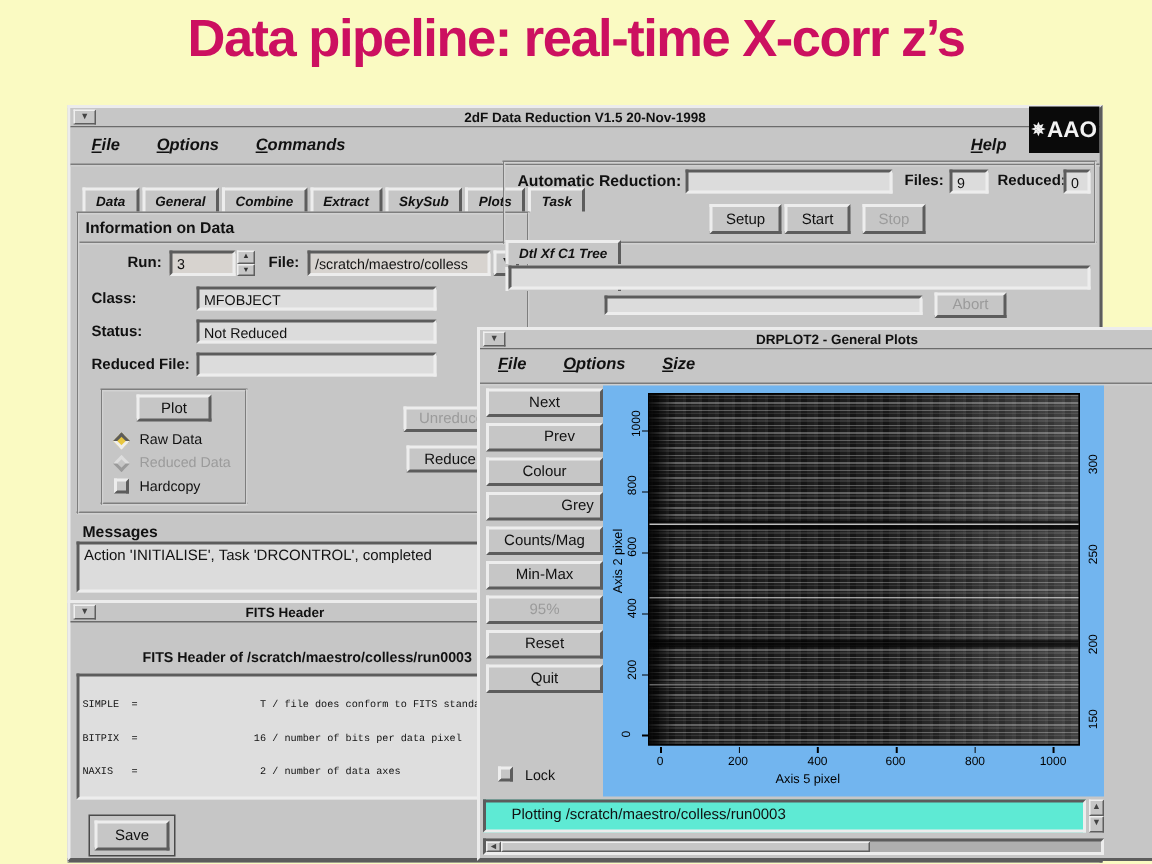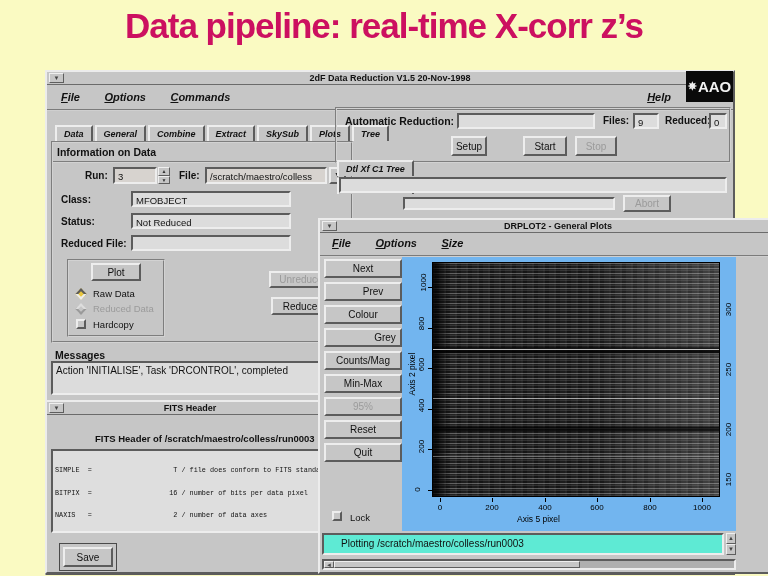--- a/index.html
+++ b/index.html
@@ -130,21 +130,21 @@
 
     <div class="content" style="height:462px;">
 
       <div class="tabrow" style="left:8px; top:14px;">
         <span class="tab">Data</span>
         <span class="tab">General</span>
         <span class="tab">Combine</span>
         <span class="tab">Extract</span>
         <span class="tab">SkySub</span>
         <span class="tab">Plots</span>
-        <span class="tab">Tree</span>
+        <span class="tab">Task</span>
       </div>
 
       <div class="frame" style="left:4px; top:30px; width:302px; height:202px;">
         <div style="border-bottom:2px groove #D2D2D2; padding:3px 4px; font-size:10.5px; font-weight:bold;">Information on Data</div>
 
         <span class="label" style="left:32px; top:27px;">Run:</span>
         <div class="field" style="left:60px; top:24px; width:44px; height:17px;">3</div>
         <div class="spinner" style="left:105px; top:24px;">
           <span class="spin-half">▲</span>
           <span class="spin-half">▼</span>
@@ -180,21 +180,21 @@
       <span class="label" style="left:8px; top:238px; font-size:10.5px;">Messages</span>
       <div class="field light" style="left:4px; top:250px; width:286px; height:34px; font-size:10px;">Action 'INITIALISE', Task 'DRCONTROL', completed</div>
 
       <div class="frame" style="left:288px; top:-4px; width:396px; height:56px;">
         <span class="label" style="left:8px; top:6px; font-size:10.5px;">Automatic Reduction:</span>
         <div class="field light" style="left:120px; top:4px; width:138px; height:16px;"></div>
         <span class="label" style="left:266px; top:6px;">Files:</span>
         <div class="field light" style="left:296px; top:4px; width:26px; height:16px;">9</div>
         <span class="label" style="left:328px; top:6px;">Reduced:</span>
         <div class="field light" style="left:372px; top:4px; width:18px; height:16px;">0</div>
-        <div class="btn" style="left:114px; top:27px; width:36px; height:20px;">Setup</div>
+        <div class="btn" style="left:136px; top:27px; width:48px; height:20px;">Setup</div>
         <div class="btn" style="left:186px; top:27px; width:44px; height:20px;">Start</div>
         <div class="btn disabled" style="left:238px; top:27px; width:42px; height:20px;">Stop</div>
       </div>
 
       <div class="tabrow" style="left:290px; top:49px;flex-direction:column;">
         <span class="tab">Dtl Xf C1 Tree</span>
         <span class="tab">Dtl Xf C2 Tree</span>
       </div>
       <div class="field light" style="left:292px; top:66px; width:388px; height:16px;"></div>
       <div class="field light" style="left:356px; top:86px; width:212px; height:13px;"></div>

